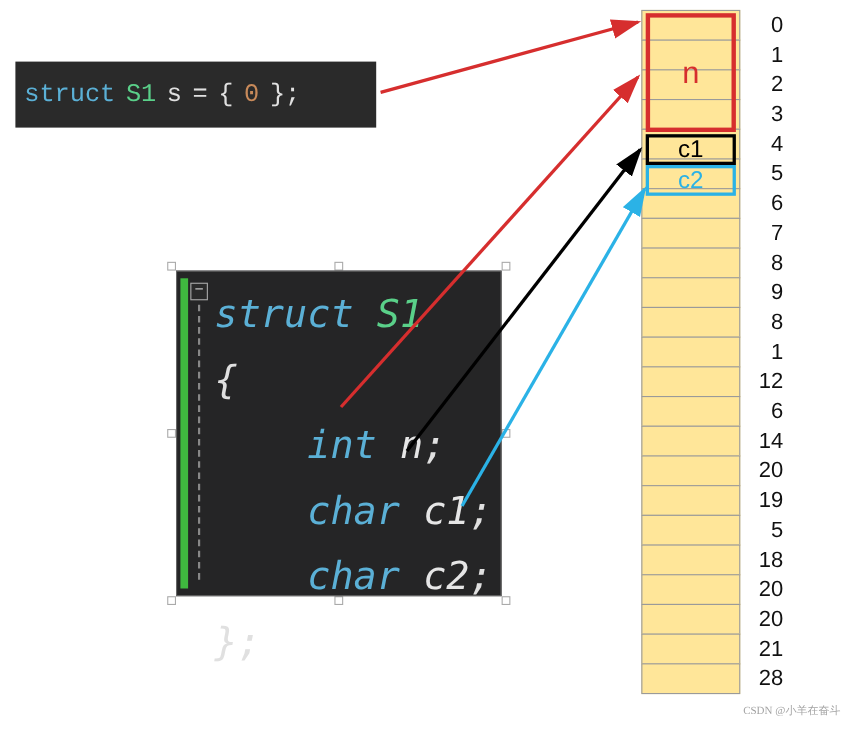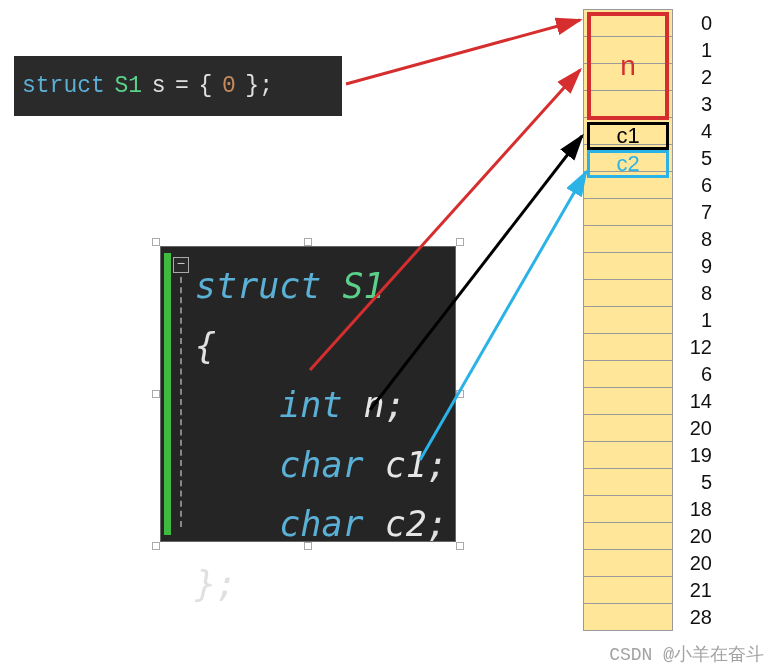--- a/index.html
+++ b/index.html
@@ -159,24 +159,24 @@
   svg.arrows {
     position: absolute;
     left: 0; top: 0;
     width: 770px; height: 670px;
     pointer-events: none;
   }
 
   .watermark {
     position: absolute;
     right: 6px;
-    bottom: 4px;
-    font-size: 18px;
+    bottom: 17px;
+    font-size: 10px;
     color: rgba(100,100,100,0.6);
-    font-family: Liberation Mono, monospace;
+    font-family: Liberation Serif, serif;
   }
 </style>
 </head>
 <body>
 
 <div class="code-box-1">
   <span class="kw">struct</span>
   <span>&nbsp;</span>
   <span class="typ">S1</span>
   <span>&nbsp;</span>

